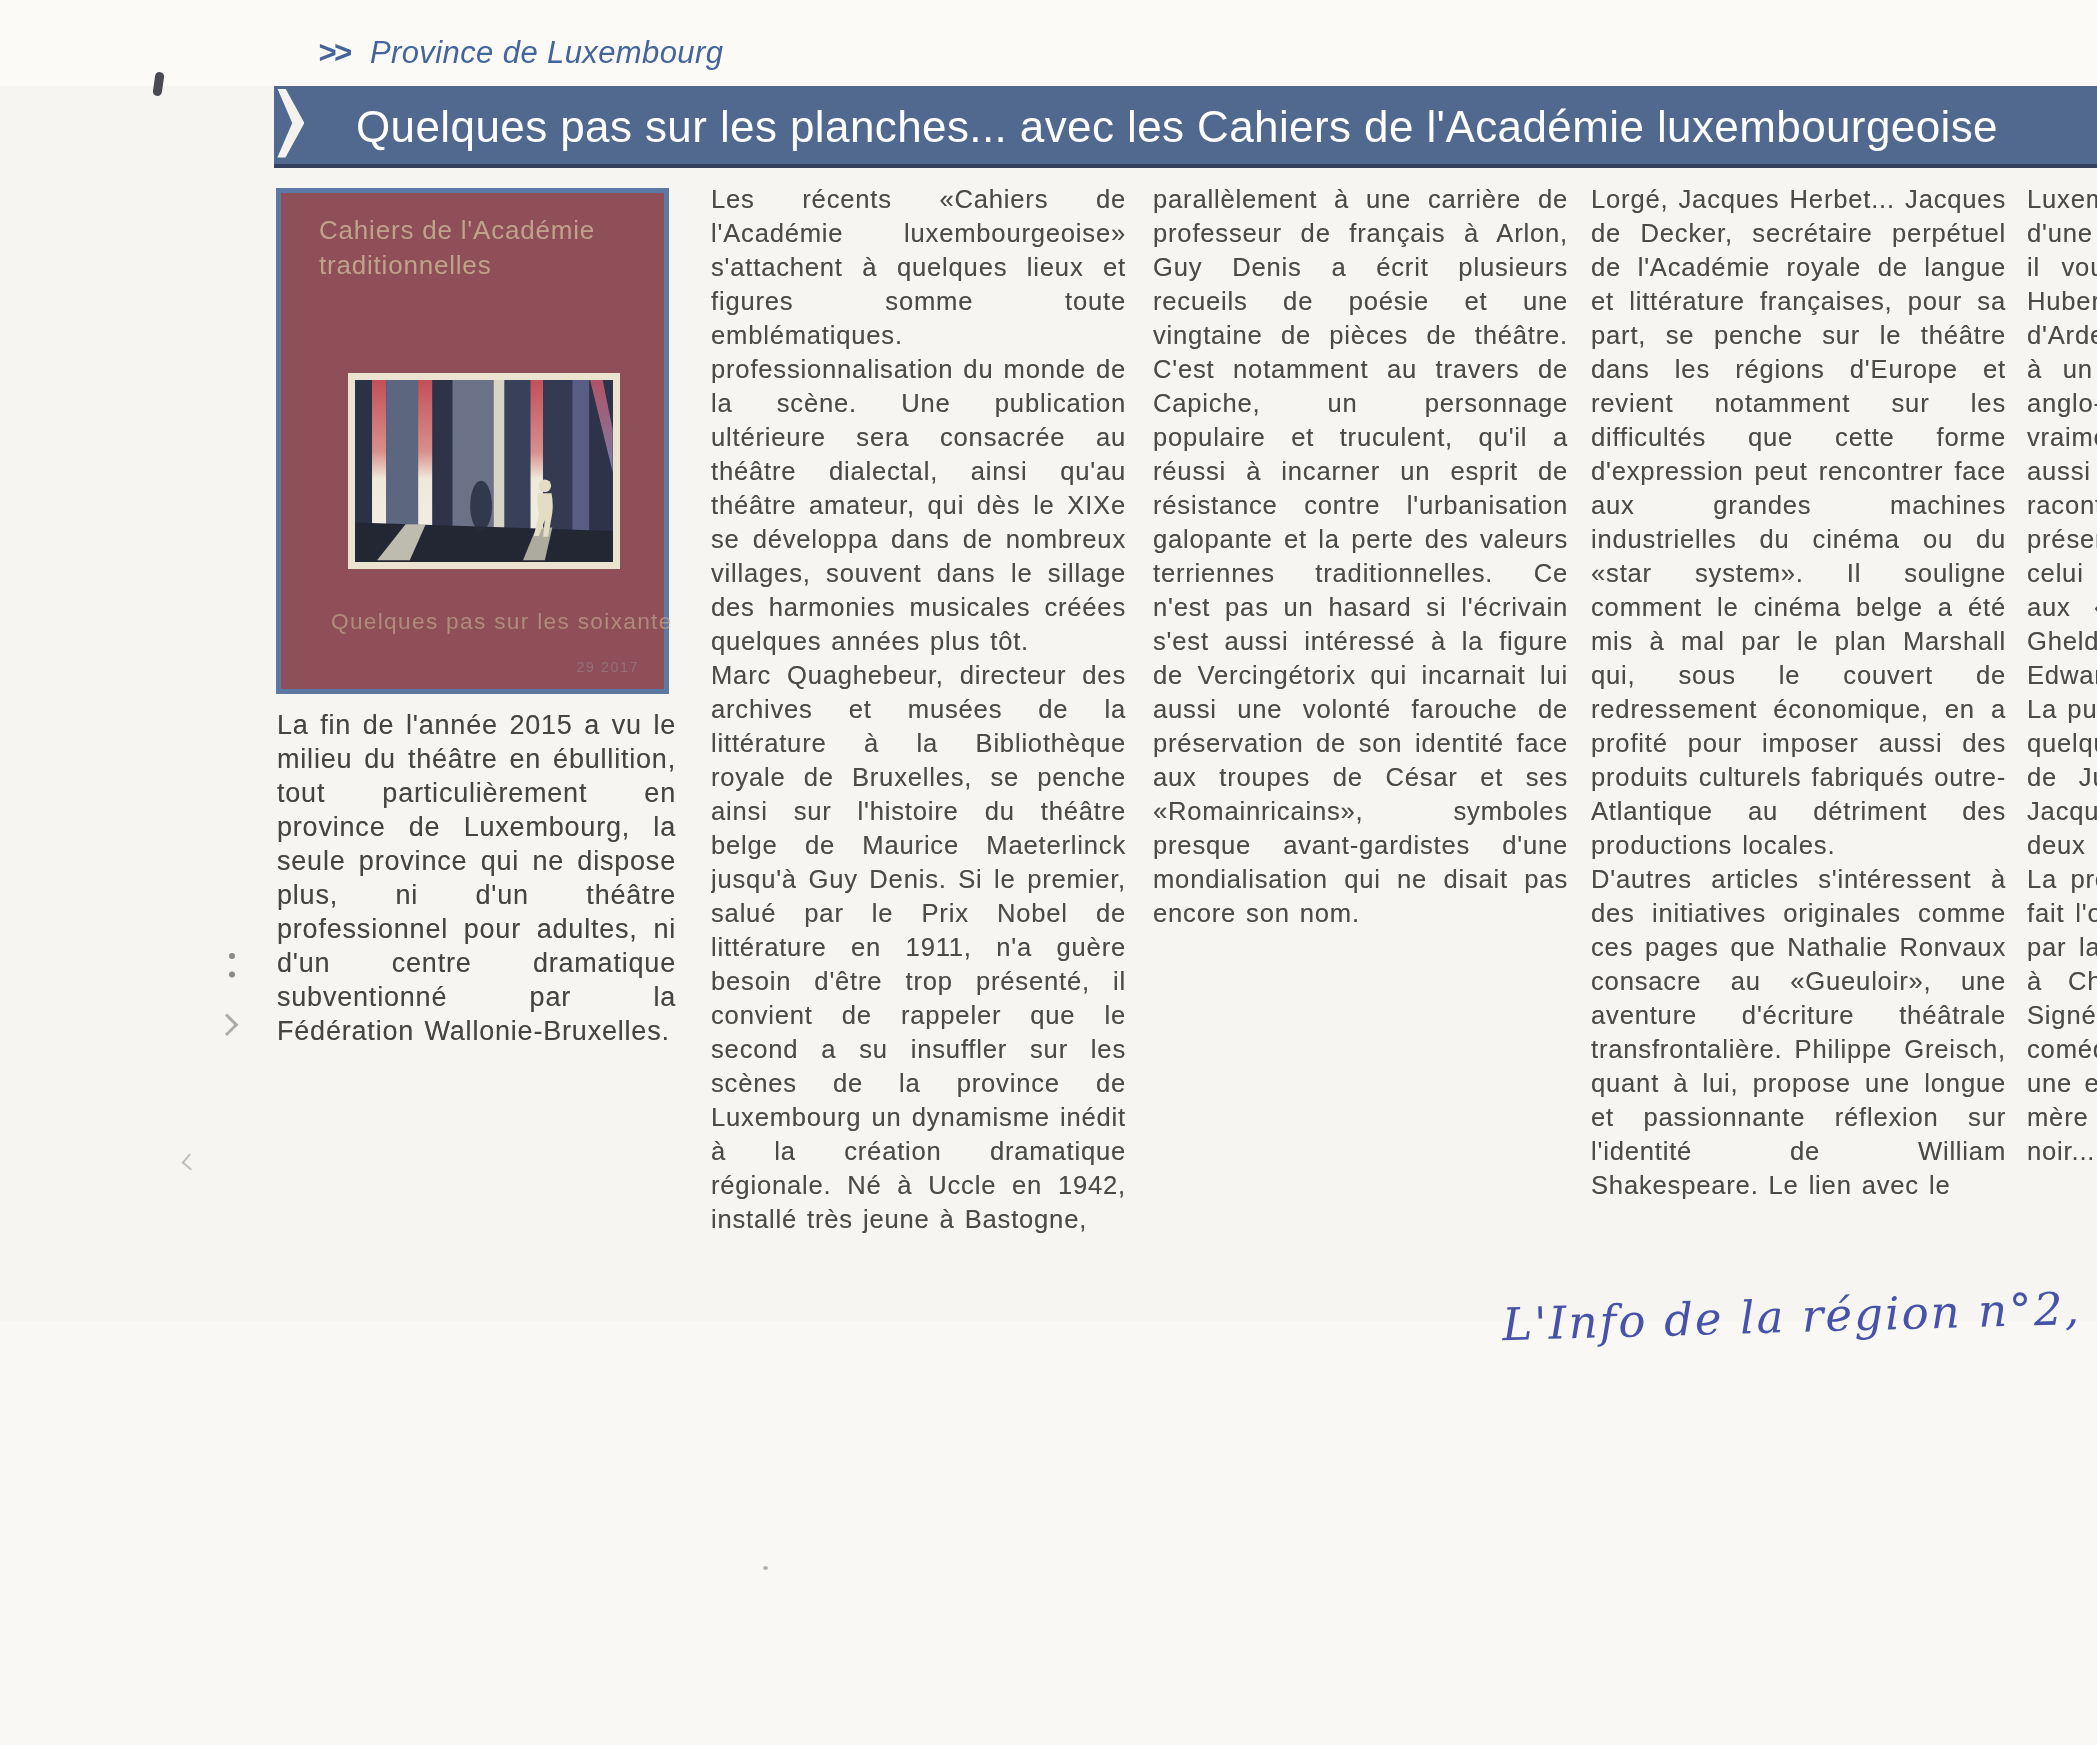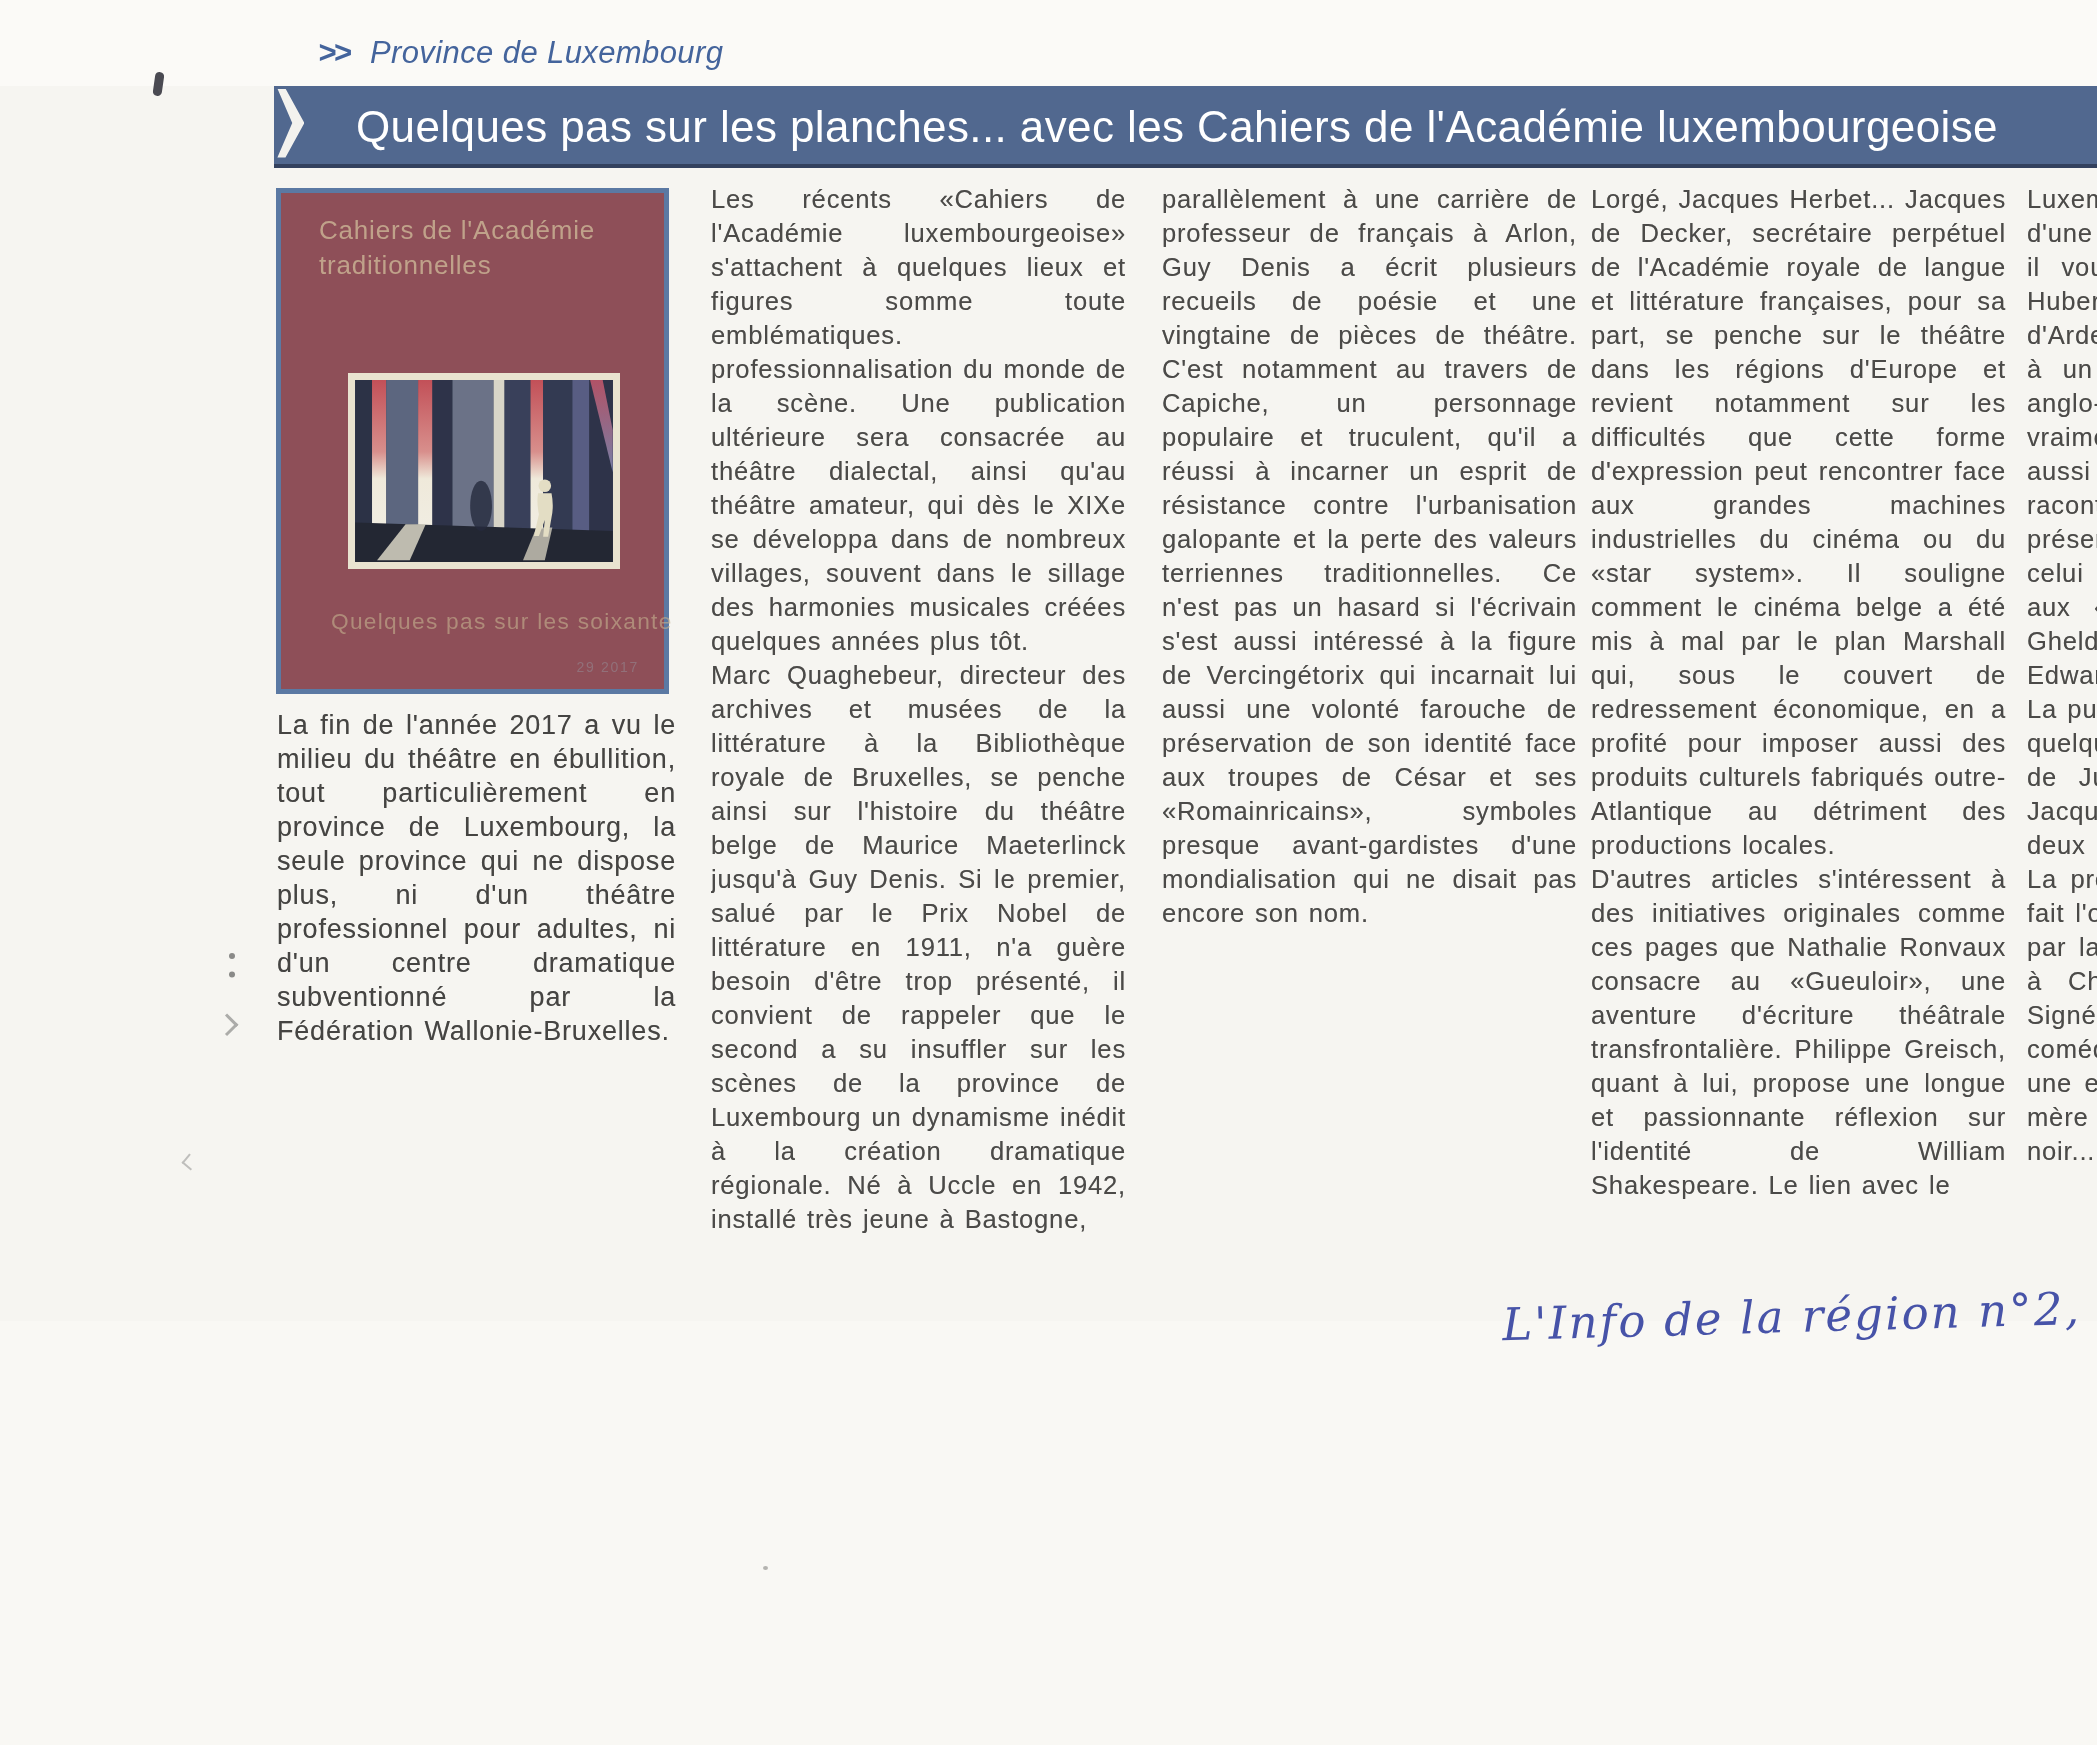--- a/index.html
+++ b/index.html
@@ -34,21 +34,21 @@
   #cover-edition{right:25px;top:466px;font-size:14px;color:rgba(150,140,150,.55);
     letter-spacing:1.7px;}
 
   
   .col{top:182px;width:415px;height:1080px;overflow:hidden;color:#4b4a48;
     font-size:25.6px;line-height:34px;letter-spacing:0.8px;word-spacing:2.1px;
     text-align:justify;text-shadow:0 0 0.4px rgba(90,90,88,.45);}
   .col p{margin:0;}
   #col-1{left:277px;top:708px;width:399px;height:545px;font-size:27px;color:#454442;}
   #col-2{left:711px;}
-  #col-3{left:1153px;margin-left:9px;}
+  #col-3{left:1153px;}
   #col-4{left:1591px;}
   #col-5{left:2027px;}
 
   
   #handwriting{left:1502px;top:1280px;width:1300px;font-family:"DejaVu Serif",serif;
     font-style:italic;font-size:45px;color:#4753a8;letter-spacing:2.1px;
     transform:rotate(-1.6deg);white-space:nowrap;}
   #speck-corner{left:154px;top:72px;width:9.2px;height:24px;background:#4a4a52;
     border-radius:4.2px;transform:rotate(8deg);}
   #mark-colon{left:229px;top:953px;width:5.9px;height:5.9px;border-radius:50%;
@@ -118,21 +118,21 @@
           <circle cx="452" cy="252" r="15"></circle>
           <path d="M436 270 h32 q6 30 0 58 l-8 46 h-12 l4 -40 -14 38 h-12 l12 -52 q-6 -28 -2 -50z"></path>
         </g>
       </svg>
     </div>
     <div class="abs" id="cover-caption">Quelques pas sur les soixante</div>
     <div class="abs" id="cover-edition">29 2017</div>
   </div>
 
   <div class="abs col" id="col-1">
-    <p>La fin de l'année 2017 a vu le milieu du théâtre en ébullition, tout particulièrement en province de Luxembourg, la seule province qui ne dispose plus, ni d'un théâtre professionnel pour adultes, ni d'un centre dramatique subventionné par la Fédération Wallonie-Bruxelles.</p>
+    <p>La fin de l'année 2015 a vu le milieu du théâtre en ébullition, tout particulièrement en province de Luxembourg, la seule province qui ne dispose plus, ni d'un théâtre professionnel pour adultes, ni d'un centre dramatique subventionné par la Fédération Wallonie-Bruxelles.</p>
   </div>
   <div class="abs col" id="col-2">
     <p>Les récents «Cahiers de l'Académie luxembourgeoise» s'attachent à quelques lieux et figures somme toute emblématiques.</p>
     <p>professionnalisation du monde de la scène. Une publication ultérieure sera consacrée au théâtre dialectal, ainsi qu'au théâtre amateur, qui dès le XIXe se développa dans de nombreux villages, souvent dans le sillage des harmonies musicales créées quelques années plus tôt.</p>
     <p>Marc Quaghebeur, directeur des archives et musées de la littérature à la Bibliothèque royale de Bruxelles, se penche ainsi sur l'histoire du théâtre belge de Maurice Maeterlinck jusqu'à Guy Denis. Si le premier, salué par le Prix Nobel de littérature en 1911, n'a guère besoin d'être trop présenté, il convient de rappeler que le second a su insuffler sur les scènes de la province de Luxembourg un dynamisme inédit à la création dramatique régionale. Né à Uccle en 1942, installé très jeune à Bastogne,</p>
   </div>
   <div class="abs col" id="col-3">
     <p>parallèlement à une carrière de professeur de français à Arlon, Guy Denis a écrit plusieurs recueils de poésie et une vingtaine de pièces de théâtre. C'est notamment au travers de Capiche, un personnage populaire et truculent, qu'il a réussi à incarner un esprit de résistance contre l'urbanisation galopante et la perte des valeurs terriennes traditionnelles. Ce n'est pas un hasard si l'écrivain s'est aussi intéressé à la figure de Vercingétorix qui incarnait lui aussi une volonté farouche de préservation de son identité face aux troupes de César et ses «Romainricains», symboles presque avant-gardistes d'une mondialisation qui ne disait pas encore son nom.</p>
   </div>
   <div class="abs col" id="col-4">

